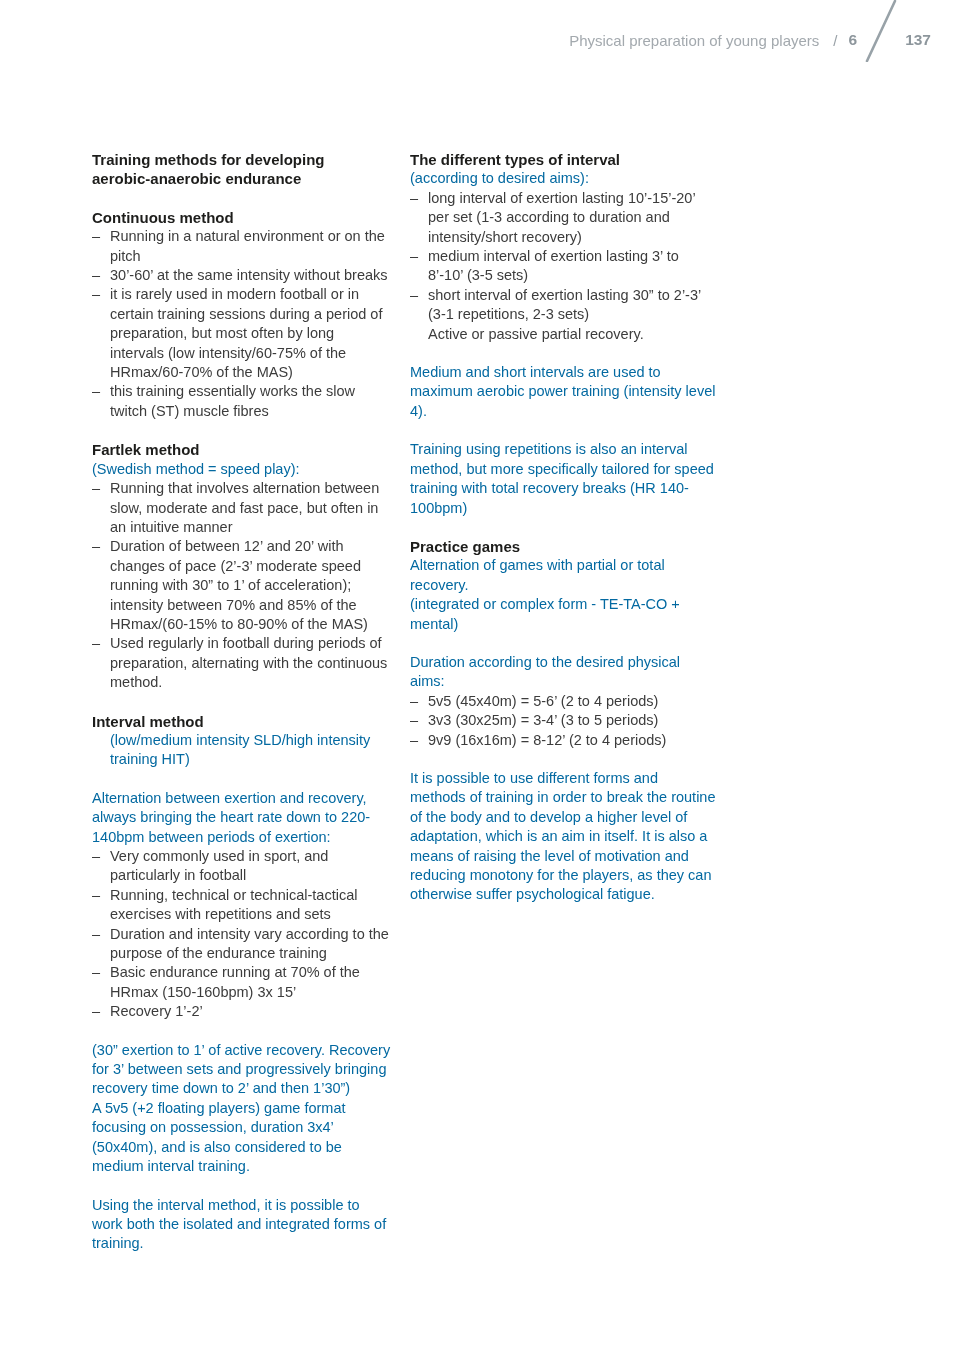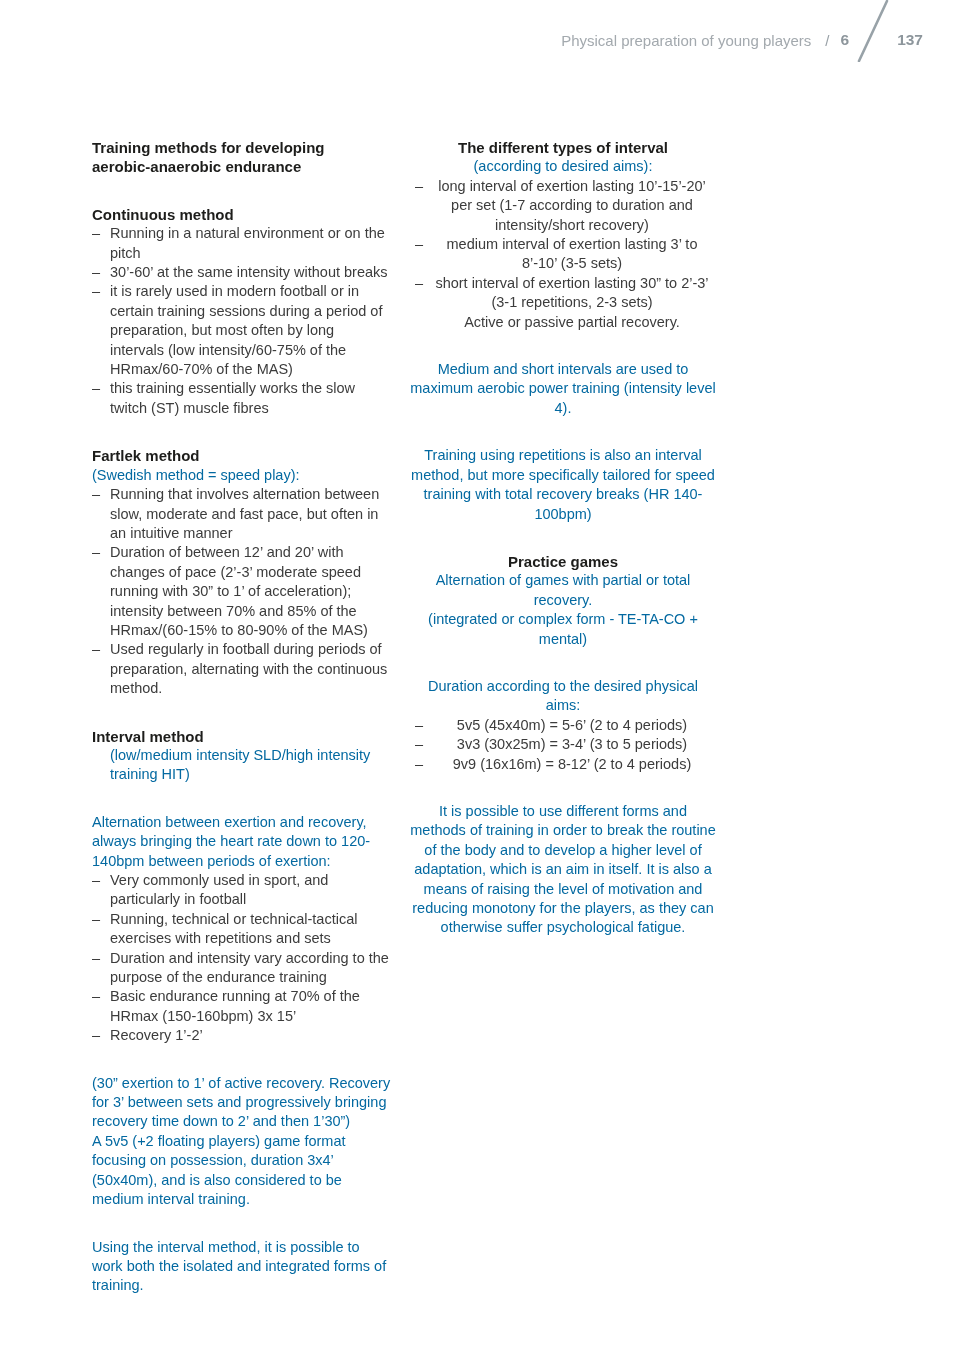--- a/index.html
+++ b/index.html
@@ -13,21 +13,21 @@
     height: 1356px;
     background: #ffffff;
     font-family: "Liberation Sans", "DejaVu Sans", sans-serif;
     color: #3c3c3c;
     overflow: hidden;
   }
   
   #page-header {
     position: absolute;
     top: 0;
-    right: 36px;
+    right: 28px;
     height: 62px;
     display: flex;
     align-items: flex-end;
   }
   .hdr-text {
     font-size: 15px;
     color: #a3a9ae;
     padding-bottom: 13px;
     white-space: nowrap;
   }
@@ -47,24 +47,24 @@
     margin: 0 2px;
   }
   
   .col {
     position: absolute;
     top: 138px;
     font-size: 14.5px;
     line-height: 19.4px;
   }
   #col-left  { left: 92px;  width: 300px; }
-  #col-right { left: 410px; width: 306px; text-align: center; }
-
-  .block { margin-top: 28px; }
-  .block:first-child { margin-top: 0; }
+  #col-right { left: 410px; width: 306px; }
+
+  .block { margin-top: 19px; }
+  .block:first-child { margin-top: 12px; }
 
   .doc-title, .subhead {
     font-weight: bold;
     color: #1d1d1b;
     font-size: 15px;
   }
   .plain-line { color: #0369a1; }
   .indented { padding-left: 18px; }
 
   ul.bullets {
@@ -151,21 +151,21 @@
               <div>Used regularly in football during periods of preparation, alternating with the continuous method.</div>
             </span>
           </li>
         </ul>
       </div>
       <div class="block">
         <div class="subhead">Interval method</div>
         <div class="plain-line indented">(low/medium intensity SLD/high intensity training HIT)</div>
       </div>
       <div class="block">
-        <div class="plain-line">Alternation between exertion and recovery, always bringing the heart rate down to 120-140bpm between periods of exertion:</div>
+        <div class="plain-line">Alternation between exertion and recovery, always bringing the heart rate down to 220-140bpm between periods of exertion:</div>
         <ul class="bullets">
           <li>
             <span class="dash">–</span>
             <span class="li-body">
               <div>Very commonly used in sport, and particularly in football</div>
             </span>
           </li>
           <li>
             <span class="dash">–</span>
             <span class="li-body">
@@ -201,21 +201,21 @@
       </div>
     </div>
   <div id="col-right" class="col">
       <div class="block">
         <div class="subhead">The different types of interval</div>
         <div class="plain-line">(according to desired aims):</div>
         <ul class="bullets">
           <li>
             <span class="dash">–</span>
             <span class="li-body">
-              <div>long interval of exertion lasting 10’-15’-20’ per set (1-7 according to duration and intensity/short recovery)</div>
+              <div>long interval of exertion lasting 10’-15’-20’ per set (1-3 according to duration and intensity/short recovery)</div>
             </span>
           </li>
           <li>
             <span class="dash">–</span>
             <span class="li-body">
               <div>medium interval of exertion lasting 3’ to 8’-10’ (3-5 sets)</div>
             </span>
           </li>
           <li>
             <span class="dash">–</span>

